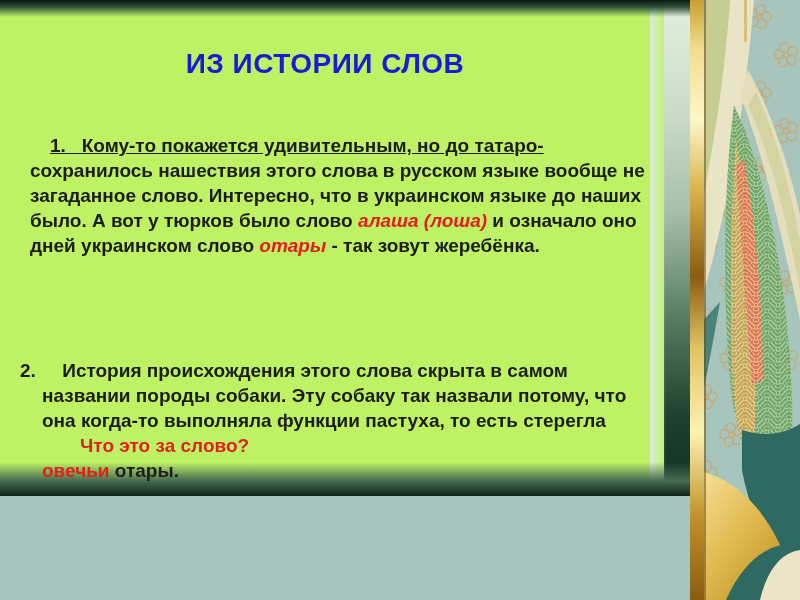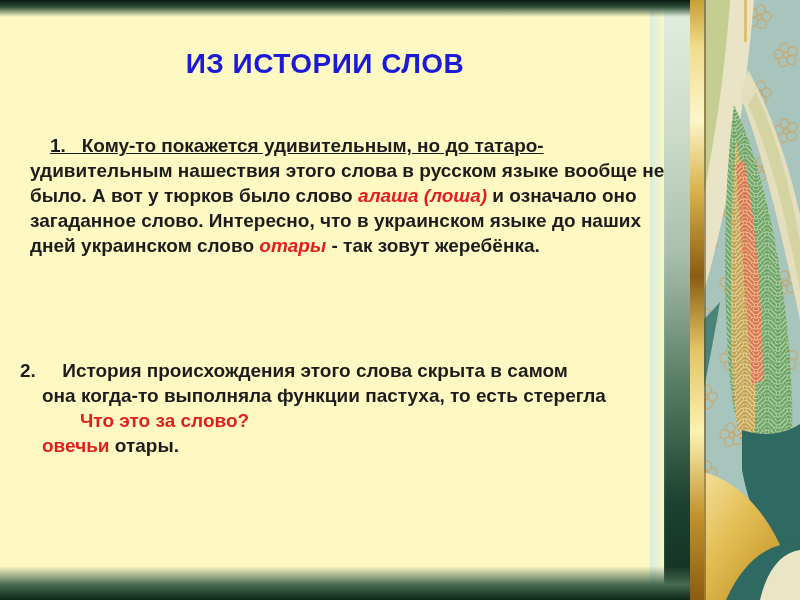--- a/index.html
+++ b/index.html
@@ -5,22 +5,22 @@
   html,body{margin:0;padding:0;background:#888;}
   .slide{
     position:relative;
     width:800px;height:600px;
     overflow:hidden;
     background:#a7c4bd;
     font-family:"Liberation Sans","DejaVu Sans",sans-serif;
   }
   
   .panel{
-    position:absolute;left:0;top:0;width:690px;height:600px;
-    background:#fef9c3;
+    position:absolute;left:0;top:0;width:690px;height:496px;
+    background:#bef264;
   }
   .bevel-top{
     position:absolute;left:0;top:0;width:100%;height:17px;
     background:linear-gradient(180deg,#0a1c10 0%,#2d4f38 40%,rgba(217,237,218,0) 100%);
   }
   .bevel-bottom{
     position:absolute;left:0;bottom:0;width:100%;height:34px;
     background:linear-gradient(180deg,rgba(217,237,218,0) 0%,#476a52 55%,#0e2718 100%);
   }
   .bevel-right{
@@ -164,27 +164,28 @@
   <div class="panel">
     <div class="bevel-right"></div>
     <div class="bevel-right-fade"></div>
     <div class="bevel-top"></div>
     <div class="bevel-bottom"></div>
 
     <div class="title">ИЗ ИСТОРИИ СЛОВ</div>
 
     <div class="para q1">
       <div class="line ind20"><span class="t-dark">1.   Кому-то покажется удивительным, но до татаро-</span></div>
-      <div class="line"><span class="t-dark">удивительным нашествия этого слова в русском языке вообще не</span></div>
+      <div class="line"><span class="t-dark">сохранилось нашествия этого слова в русском языке вообще не</span></div>
+      <div class="line"><span class="t-dark">загаданное слово. Интересно, что в украинском языке до наших</span></div>
       <div class="line"><span class="t-dark">было. А вот у тюрков было слово </span><span class="t-redi">алаша (лоша)</span><span class="t-dark"> и означало оно</span></div>
-      <div class="line"><span class="t-dark">загаданное слово. Интересно, что в украинском языке до наших</span></div>
       <div class="line"><span class="t-dark">дней украинском слово </span><span class="t-redi">отары</span><span class="t-dark"> - так зовут жеребёнка.</span></div>
     </div>
 
     <div class="para q2">
       <div class="line"><span class="t-dark">2.     История происхождения этого слова скрыта в самом</span></div>
+      <div class="line ind22"><span class="t-dark">названии породы собаки. Эту собаку так назвали потому, что</span></div>
       <div class="line ind22"><span class="t-dark">она когда-то выполняла функции пастуха, то есть стерегла</span></div>
       <div class="line ind60"><span class="t-red">Что это за слово?</span></div>
       <div class="line ind22"><span class="t-red">овечьи </span><span class="t-dark">отары.</span></div>
     </div>
   </div>
 
 </div>
 
 </body></html>

